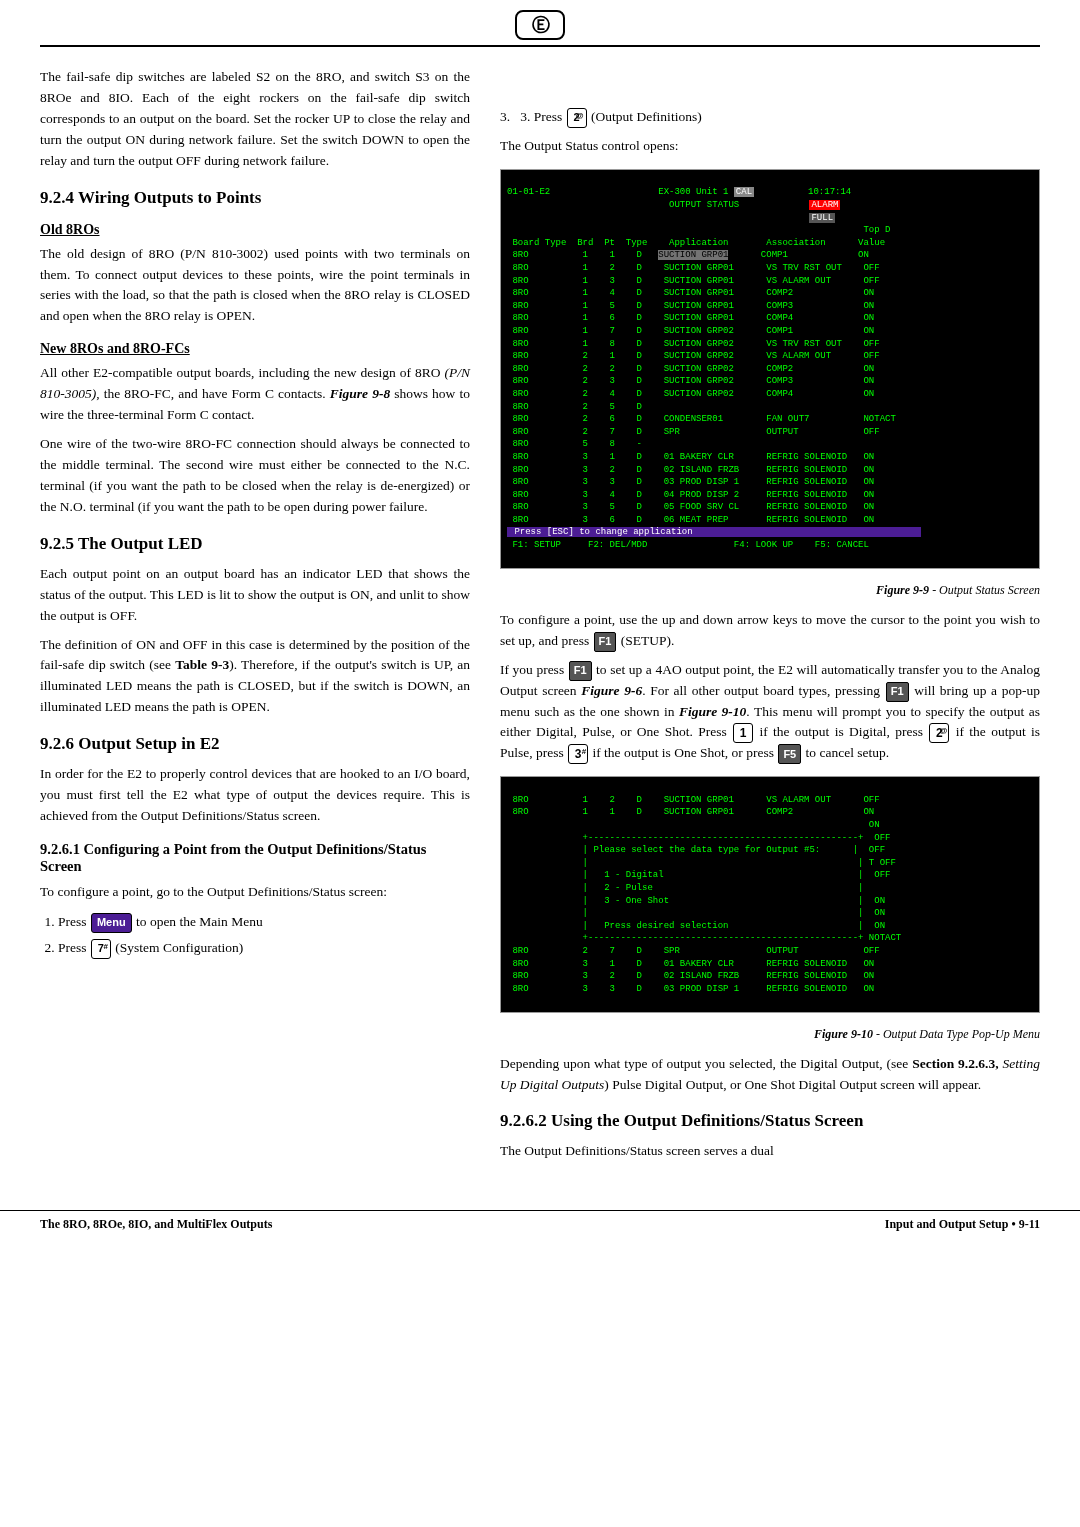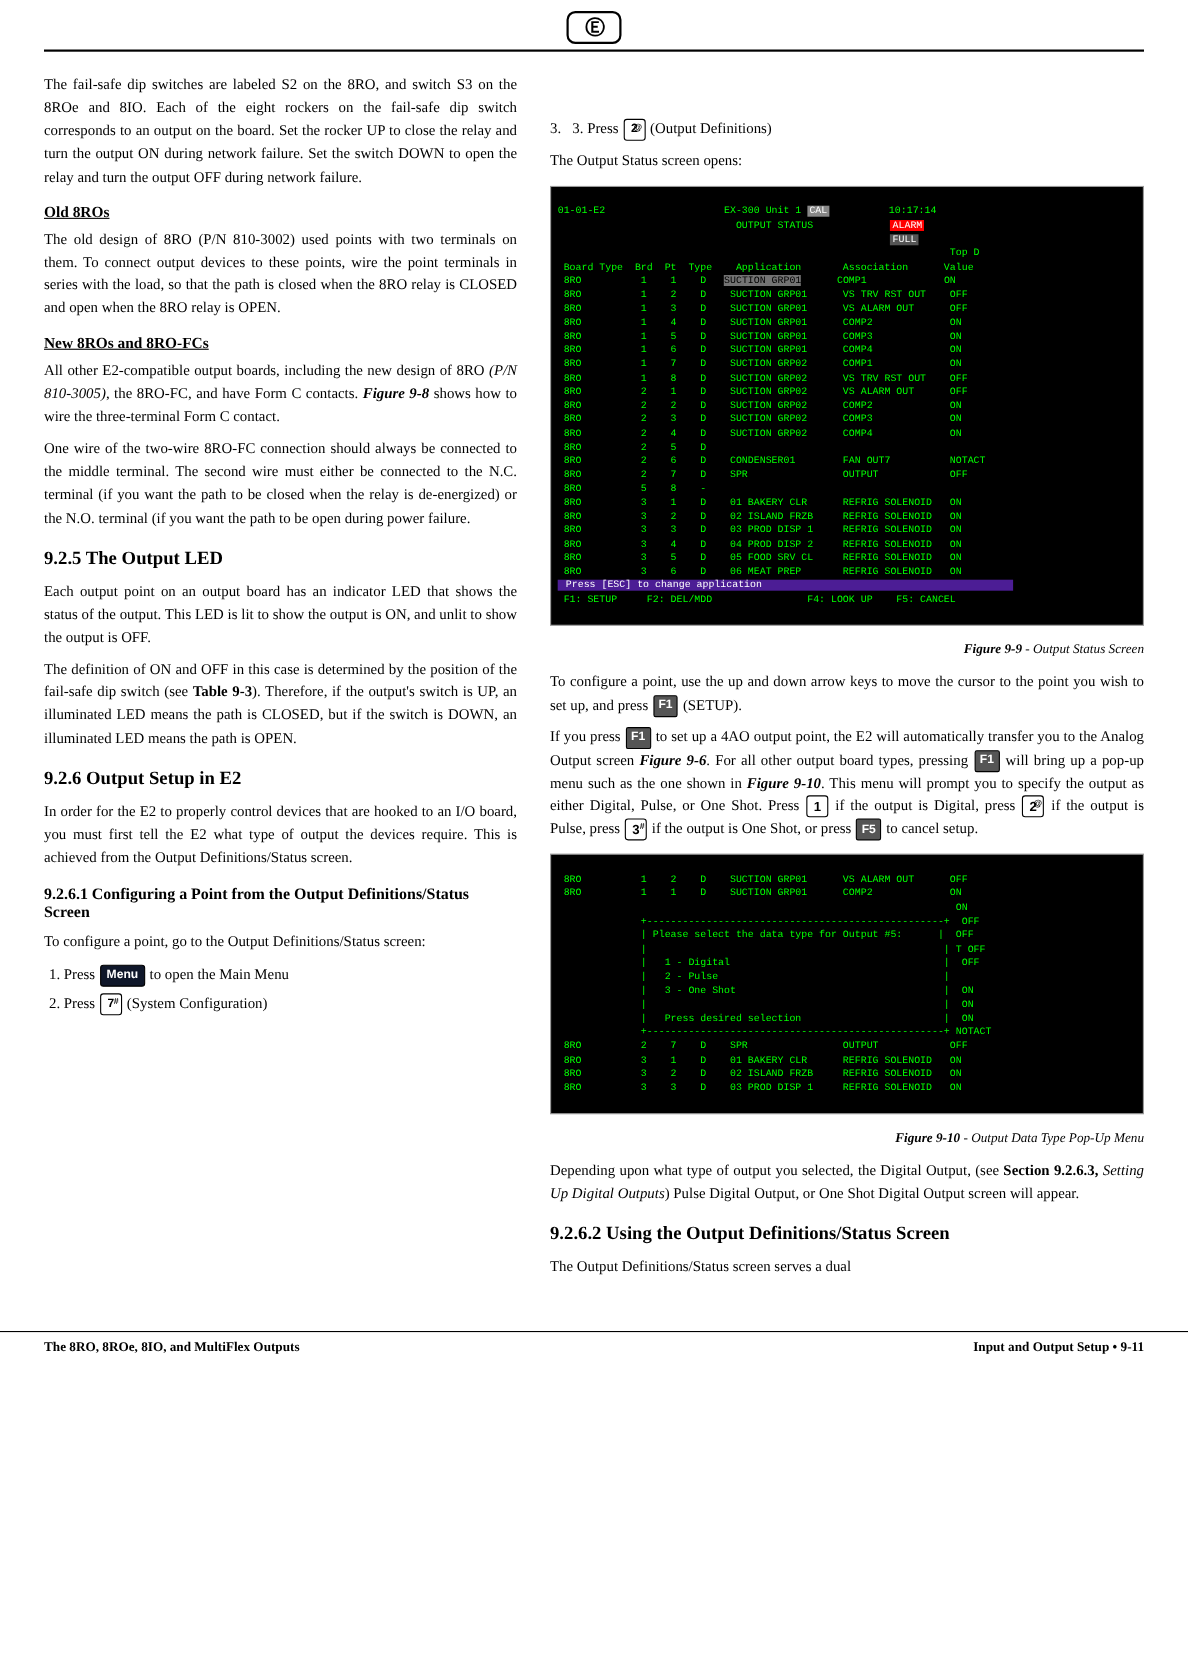--- a/index.html
+++ b/index.html
@@ -96,21 +96,21 @@
       font-family: Arial, sans-serif;
       position: relative;
     }
     .key-btn sup {
       font-size: 9px;
       position: absolute;
       top: 1px;
       right: 2px;
     }
     .key-btn-menu {
-      background: #0f172a;
+      background: #4c1d95;
       color: #fff;
       border-radius: 3px;
       font-size: 11px;
       padding: 1px 5px;
     }
     .key-btn-f {
       background: #555;
       color: #fff;
       font-size: 11px;
       padding: 1px 4px;
@@ -177,20 +177,21 @@
 <div class="top-logo">
   <div class="logo-icon">Ⓔ</div>
 </div>
 
 <div class="main-content">
 
   <div class="left-col">
 
     <p>The fail-safe dip switches are labeled S2 on the 8RO, and switch S3 on the 8ROe and 8IO. Each of the eight rockers on the fail-safe dip switch corresponds to an output on the board. Set the rocker UP to close the relay and turn the output ON during network failure. Set the switch DOWN to open the relay and turn the output OFF during network failure.</p>
 
+    <h2 class="section-title">9.2.4   Wiring Outputs to Points</h2>
 
     <h3 class="subsection-title">Old 8ROs</h3>
     <p>The old design of 8RO (P/N 810-3002) used points with two terminals on them. To connect output devices to these points, wire the point terminals in series with the load, so that the path is closed when the 8RO relay is CLOSED and open when the 8RO relay is OPEN.</p>
 
     <h3 class="subsection-title">New 8ROs and 8RO-FCs</h3>
     <p><span>All other E2-compatible output boards, including the new design of 8RO <span class="italic">(P/N 810-3005)</span>, the 8RO-FC, and have Form C contacts. <span class="bold italic">Figure 9-8</span> shows how to wire the three-terminal Form C contact.</span></p>
     <p>One wire of the two-wire 8RO-FC connection should always be connected to the middle terminal. The second wire must either be connected to the N.C. terminal (if you want the path to be closed when the relay is de-energized) or the N.O. terminal (if you want the path to be open during power failure.</p>
 
     <h2 class="section-title">9.2.5   The Output LED</h2>
     <p>Each output point on an output board has an indicator LED that shows the status of the output. This LED is lit to show the output is ON, and unlit to show the output is OFF.</p>
@@ -212,21 +213,21 @@
     </ol>
 
   </div>
 
   <div class="right-col">
 
     <p style="margin-bottom:8px;">
       3. &nbsp; <span>3.   Press</span> <span class="key-btn" style="font-size:11px; padding:0 3px; position:relative;"><sup style="font-size:8px;position:absolute;top:1px;right:2px;">@</sup>2</span> <span>(Output Definitions)</span>
     </p>
 
-    <p>The Output Status screen opens:</p>
+    <p>The Output Status control opens:</p>
 
     <div class="screen-container">
       <div class="screen-inner">
 <span style="color:#0f0">01-01-E2                    EX-300 Unit 1 <span style="background:#888;color:#fff;padding:0 2px;">CAL</span>          10:17:14</span>
 <span style="color:#0f0">                              OUTPUT STATUS             <span style="background:#f00;color:#fff;padding:0 2px;">ALARM</span></span>
 <span style="color:#0f0">                                                        <span style="background:#555;color:#fff;padding:0 2px;text-align:center;">FULL</span></span>
 <span style="color:#0f0">                                                                  Top D</span>
 <span style="color:#0f0"> Board Type  Brd  Pt  Type    Application       Association      Value</span>
 <span style="color:#0f0"> 8RO          1    1    D   <span style="background:#737373;color:#000;">SUCTION GRP01</span>      COMP1             ON</span>
 <span style="color:#0f0"> 8RO          1    2    D    SUCTION GRP01      VS TRV RST OUT    OFF</span>

